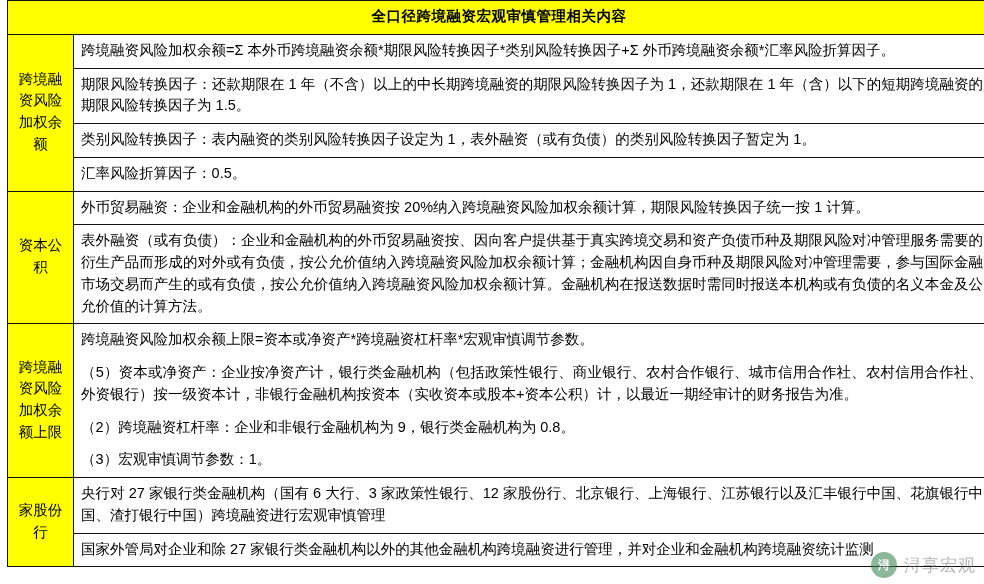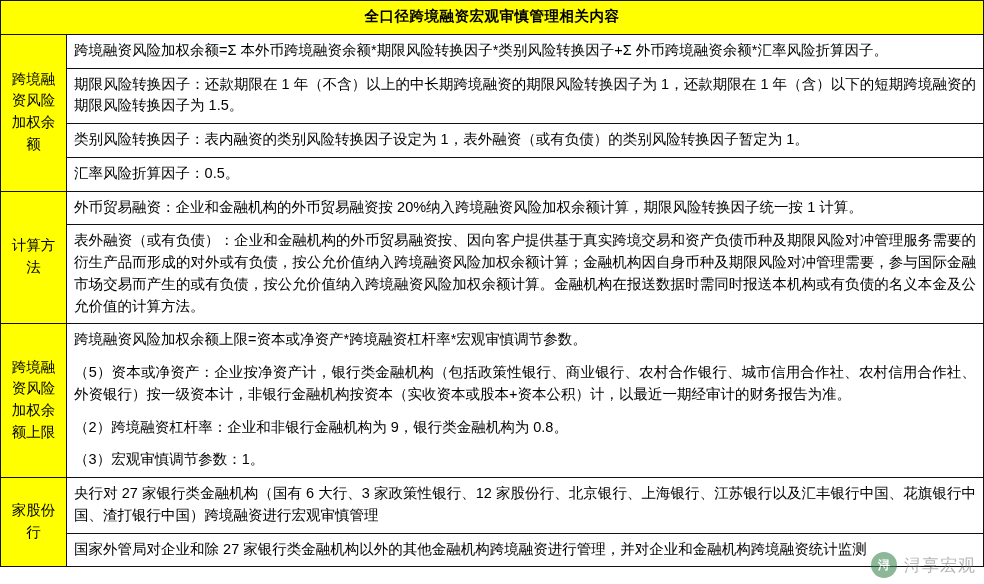--- a/index.html
+++ b/index.html
@@ -11,20 +11,21 @@
     height: 584px;
     background: #ffffff;
     font-family: "Liberation Sans", sans-serif;
     overflow: hidden;
   }
   .page {
     position: relative;
     width: 984px;
     height: 584px;
     box-sizing: border-box;
+    padding-left: 7px;
   }
   table.main {
     width: 984px;
     border-collapse: collapse;
     table-layout: fixed;
   }
   table.main td, table.main th {
     border: 1px solid #111111;
     vertical-align: middle;
     padding: 5px 7px 6px 7px;
@@ -105,21 +106,21 @@
         <td class="body-cell">期限风险转换因子：还款期限在 1 年（不含）以上的中长期跨境融资的期限风险转换因子为 1，还款期限在 1 年（含）以下的短期跨境融资的期限风险转换因子为 1.5。</td>
       </tr>
       <tr>
         <td class="body-cell">类别风险转换因子：表内融资的类别风险转换因子设定为 1，表外融资（或有负债）的类别风险转换因子暂定为 1。</td>
       </tr>
       <tr>
         <td class="body-cell">汇率风险折算因子：0.5。</td>
       </tr>
 
       <tr>
-        <td class="label-cell" rowspan="2">计算方法</td>
+        <td class="label-cell" rowspan="2">资本公积</td>
         <td class="body-cell">外币贸易融资：企业和金融机构的外币贸易融资按 20%纳入跨境融资风险加权余额计算，期限风险转换因子统一按 1 计算。</td>
       </tr>
       <tr>
         <td class="body-cell">表外融资（或有负债）：企业和金融机构的外币贸易融资按、因向客户提供基于真实跨境交易和资产负债币种及期限风险对冲管理服务需要的衍生产品而形成的对外或有负债，按公允价值纳入跨境融资风险加权余额计算；金融机构因自身币种及期限风险对冲管理需要，参与国际金融市场交易而产生的或有负债，按公允价值纳入跨境融资风险加权余额计算。金融机构在报送数据时需同时报送本机构或有负债的名义本金及公允价值的计算方法。</td>
       </tr>
 
       <tr>
         <td class="label-cell" rowspan="4">跨境融资风险加权余额上限</td>
         <td class="body-cell" style="border-bottom:none;">跨境融资风险加权余额上限=资本或净资产*跨境融资杠杆率*宏观审慎调节参数。</td>
       </tr>

